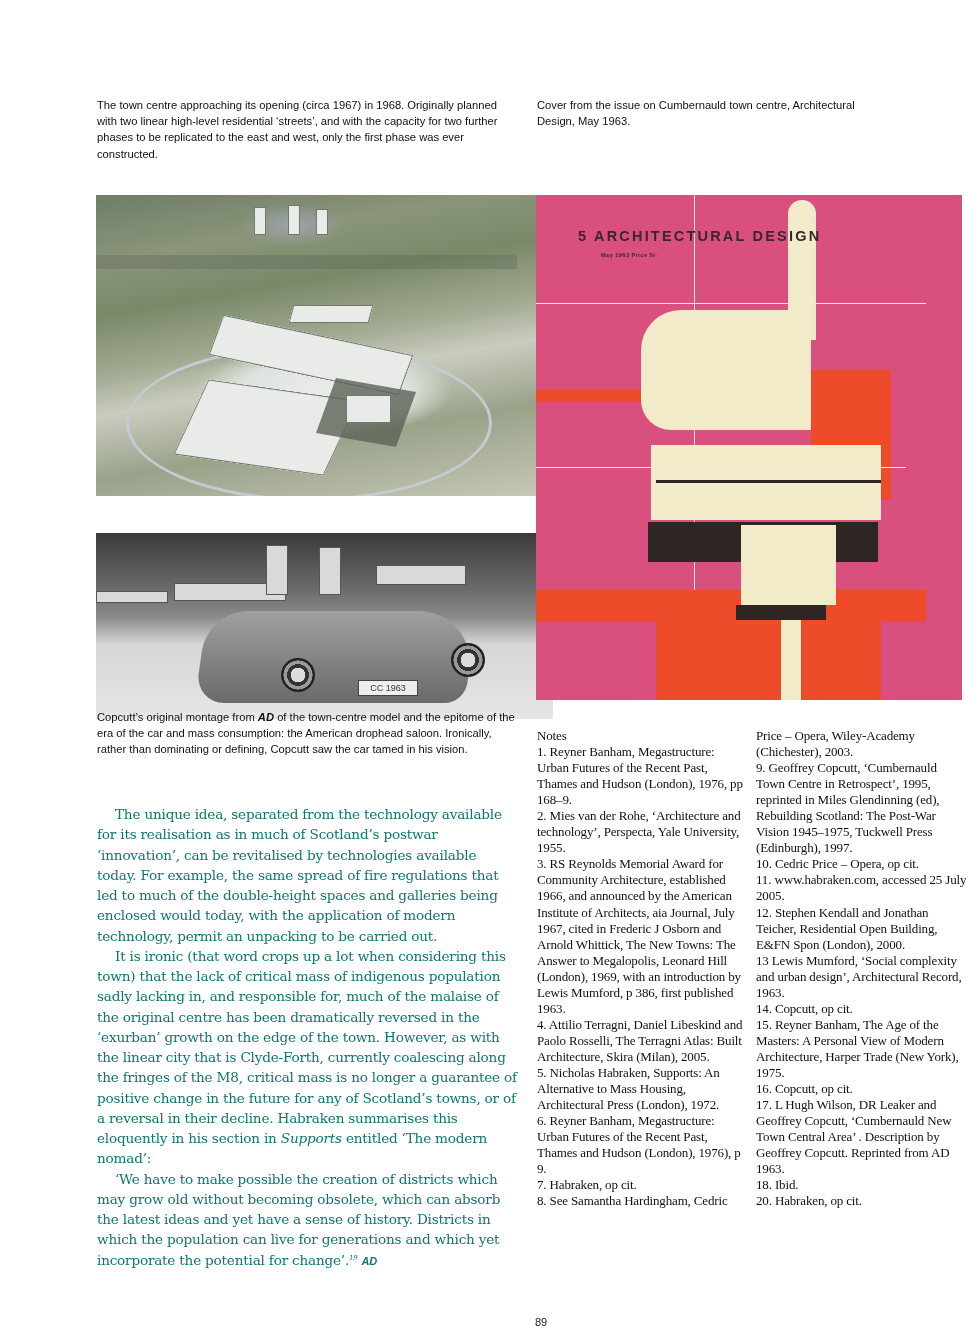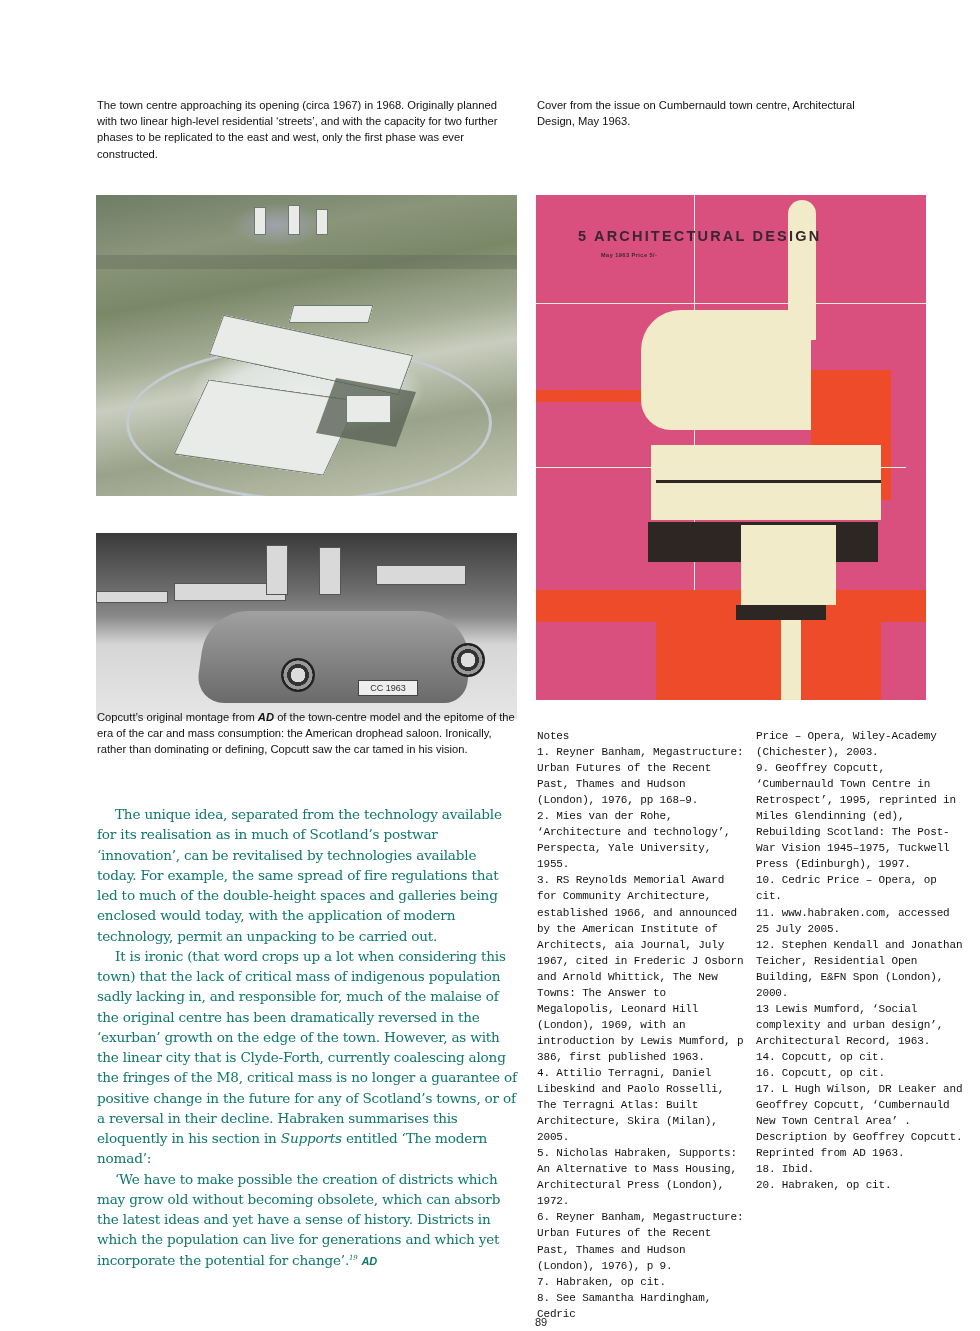--- a/index.html
+++ b/index.html
@@ -3,21 +3,21 @@
   <meta charset="utf-8">
   <style>
     html, body { margin: 0; padding: 0; background: #ffffff; }
     body { width: 980px; height: 1331px; position: relative; overflow: hidden; color: #1a1a1a; }
 
     .caption { position: absolute; font-family: "Liberation Sans", sans-serif; font-size: 11.2px; line-height: 16.2px; color: #111; }
     #cap-aerial { left: 97px; top: 97px; width: 420px; }
     #cap-cover { left: 537px; top: 97px; width: 330px; }
     #cap-montage { left: 97px; top: 709px; width: 425px; }
 
-    .figure { position: absolute; overflow: hidden; }
+    .figure { position: absolute; overflow: hidden; padding-left: 36px; }
     #fig-aerial { left: 96px; top: 195px; width: 421px; height: 301px;
       background:
         radial-gradient(ellipse 40% 22% at 50% 65%, #e9ece8 0%, #dfe3df 45%, rgba(200,205,200,0) 70%),
         radial-gradient(ellipse 14% 9% at 43% 10%, #9ea3ad 0%, rgba(160,165,170,0) 80%),
         linear-gradient(170deg, #6f7d66 0%, #8a957a 18%, #7a8868 32%, #a3ab93 48%, #c9cdbf 58%, #9aa28a 75%, #c6c9b6 100%);
     }
     #fig-aerial .bldg { position: absolute; background: #e8ebe7; box-shadow: 0 0 0 1px #707870 inset; }
     #fig-aerial .dark { position: absolute; background: #5b6356; opacity: .8; }
     #fig-aerial .road { position: absolute; border: 3px solid #c7ccd0; border-radius: 50%; }
 
@@ -34,21 +34,21 @@
     #fig-cover .orange { position: absolute; background: #ee4b2b; }
     #fig-cover .cream { position: absolute; background: #f1ebc9; }
     #fig-cover .ink { position: absolute; background: #2e2622; }
     #fig-cover .line { position: absolute; background: #f5e9d8; height: 1px; }
 
     #body-text { position: absolute; left: 97px; top: 804px; width: 422px; font-family: "DejaVu Serif", serif; font-size: 13.6px; line-height: 20.25px; color: #0f766e; letter-spacing: -0.2px; }
     #body-text p { margin: 0; text-indent: 18px; }
     #body-text .ad-mark { font-family: "Liberation Sans", sans-serif; font-weight: bold; font-style: italic; font-size: 11px; margin-left: 4px; }
     sup { font-size: 7px; line-height: 0; vertical-align: 5px; font-style: italic; }
 
-    .notes-col { position: absolute; font-family: Liberation Mono, monospace; font-size: 11px; line-height: 16.05px; color: #111; letter-spacing: -0.15px; }
+    .notes-col { position: absolute; font-family: Liberation Serif, serif; font-size: 13px; line-height: 16.05px; color: #111; letter-spacing: -0.15px; }
     #notes-left { left: 537px; top: 728px; width: 212px; }
     #notes-right { left: 756px; top: 728px; width: 212px; }
     .notes-col div { margin: 0; }
 
     #page-number { position: absolute; left: 530px; top: 1316px; width: 22px; text-align: center; font-family: "Liberation Sans", sans-serif; font-size: 11px; color: #222; }
     .ad-logo { font-weight: bold; font-style: italic; }
   </style>
 </head>
 <body>
 
@@ -125,19 +125,20 @@
 </div>
 
 <div id="notes-right" class="notes-col">
   <div>Price – Opera, Wiley-Academy (Chichester), 2003.</div>
   <div>9. Geoffrey Copcutt, ‘Cumbernauld Town Centre in Retrospect’, 1995, reprinted in Miles Glendinning (ed), Rebuilding Scotland: The Post-War Vision 1945–1975, Tuckwell Press (Edinburgh), 1997.</div>
   <div>10. Cedric Price – Opera, op cit.</div>
   <div>11. www.habraken.com, accessed 25 July 2005.</div>
   <div>12. Stephen Kendall and Jonathan Teicher, Residential Open Building, E&amp;FN Spon (London), 2000.</div>
   <div>13  Lewis Mumford, ‘Social complexity and urban design’, Architectural Record, 1963.</div>
   <div>14. Copcutt, op cit.</div>
+  <div>15. Reyner Banham, The Age of the Masters: A Personal View of Modern Architecture, Harper Trade (New York), 1975.</div>
   <div>16. Copcutt, op cit.</div>
   <div>17. L Hugh Wilson, DR Leaker and Geoffrey Copcutt, ‘Cumbernauld New Town Central Area’ . Description by Geoffrey Copcutt. Reprinted from AD 1963.</div>
   <div>18. Ibid.</div>
   <div>20. Habraken, op cit.</div>
 </div>
 
 <div id="page-number">89</div>
 
 </body></html>

